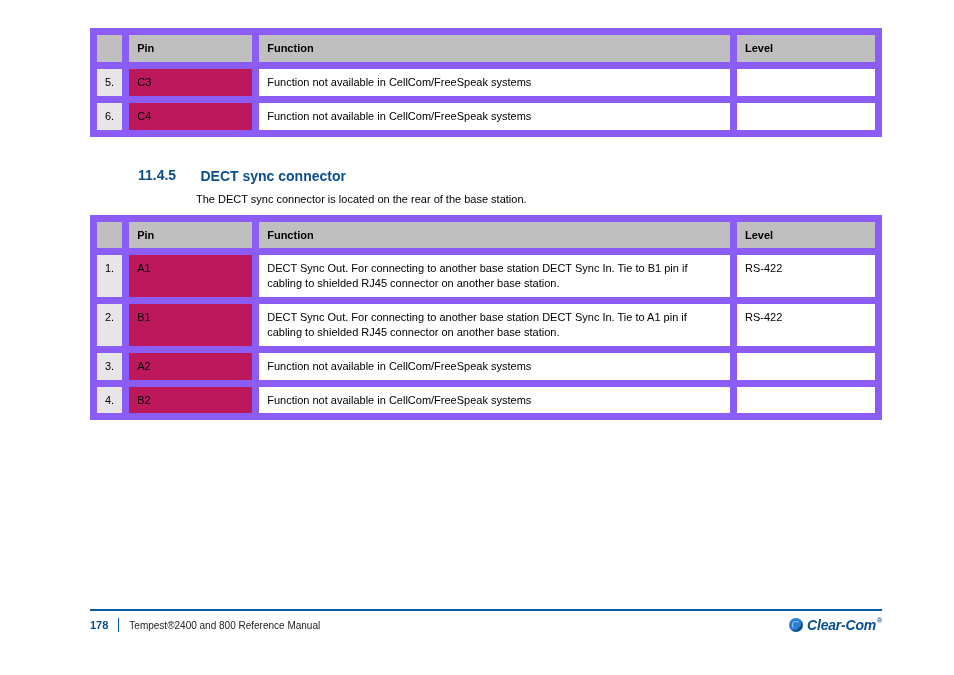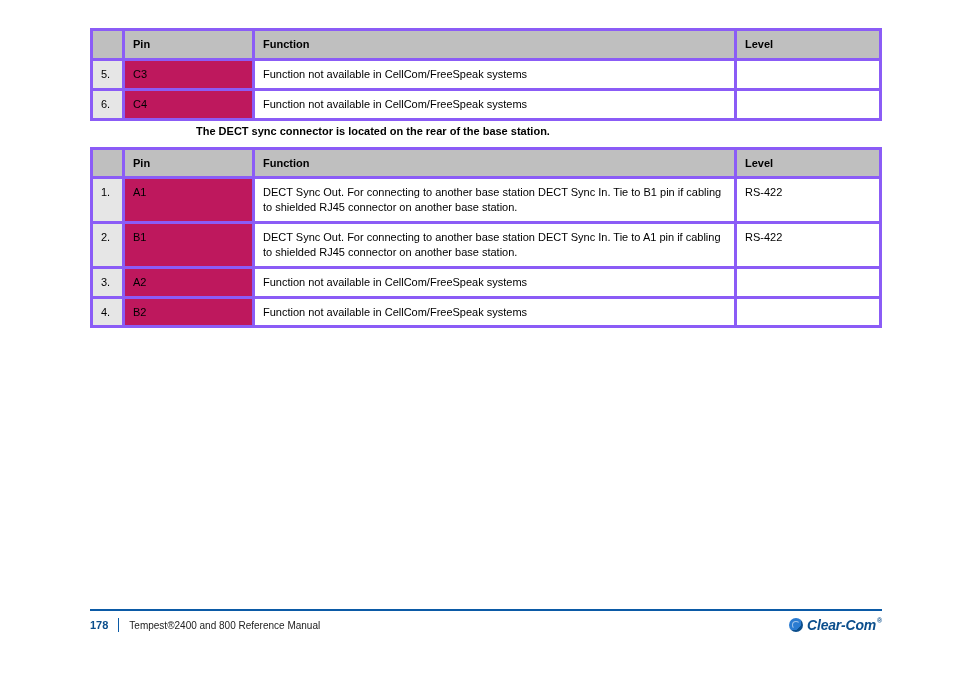--- a/index.html
+++ b/index.html
@@ -11,21 +11,21 @@
     position: relative;
   }
   .page { padding: 28px 72px 0 90px; }
   table {
     width: 100%;
     border-collapse: collapse;
     font-size: 11px;
     line-height: 1.35;
   }
   th, td {
-    border: 3px solid #8b5cf6;
+    border: 7px solid #8b5cf6;
     padding: 6px 8px;
     vertical-align: top;
     text-align: left;
   }
   th {
     background: #bfbfbf;
     font-weight: bold;
   }
   col.c1 { width: 32px; }
   col.c2 { width: 130px; }
@@ -36,21 +36,20 @@
     color: #0b4e8c;
     font-weight: bold;
   }
   .h-block { margin: 30px 0 8px 48px; }
   .h-num { font-size: 14px; display: inline-block; min-width: 58px; vertical-align: top; }
   .h-txt { font-size: 14px; display: inline-block; }
   .h-desc {
     margin: 4px 0 10px 106px;
     font-size: 11px;
     color: #000;
-    font-weight: bold;
   }
   .t2-wrap { margin-top: 6px; }
   .footer {
     position: absolute;
     left: 90px; right: 72px;
     bottom: 42px;
   }
   .footer-rule {
     height: 0;
     border-top: 2px solid #0b5aa6;
@@ -112,20 +111,24 @@
       </tr>
       <tr>
         <td class="rownum">6.</td>
         <td class="rowname">C4</td>
         <td>Function not available in CellCom/FreeSpeak systems</td>
         <td></td>
       </tr>
     </tbody>
   </table>
 
+  <div class="h-block section-heading">
+    <span class="h-num">11.4.5</span>
+    <span class="h-txt">DECT sync connector</span>
+  </div>
   <div class="h-desc">The DECT sync connector is located on the rear of the base station.</div>
 
   <div class="t2-wrap">
     <table>
       <colgroup>
           <col class="c1">
           <col class="c2">
           <col>
           <col class="c4">
         </colgroup>

